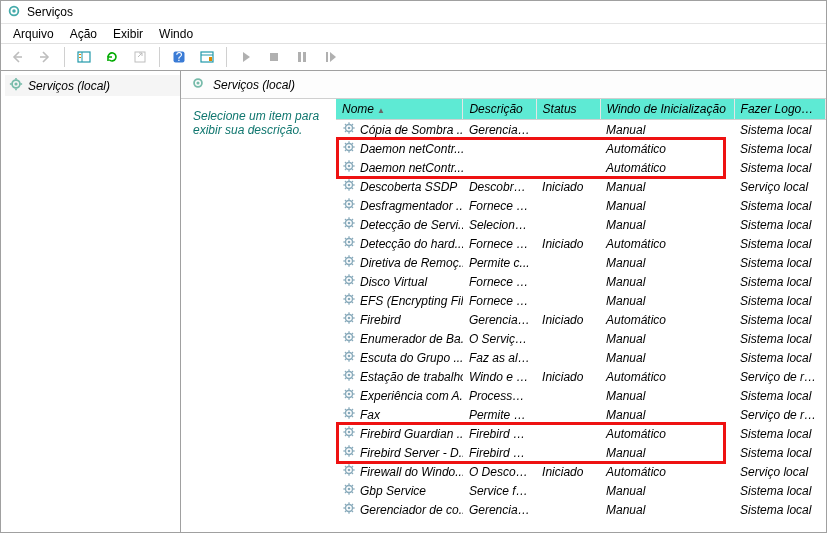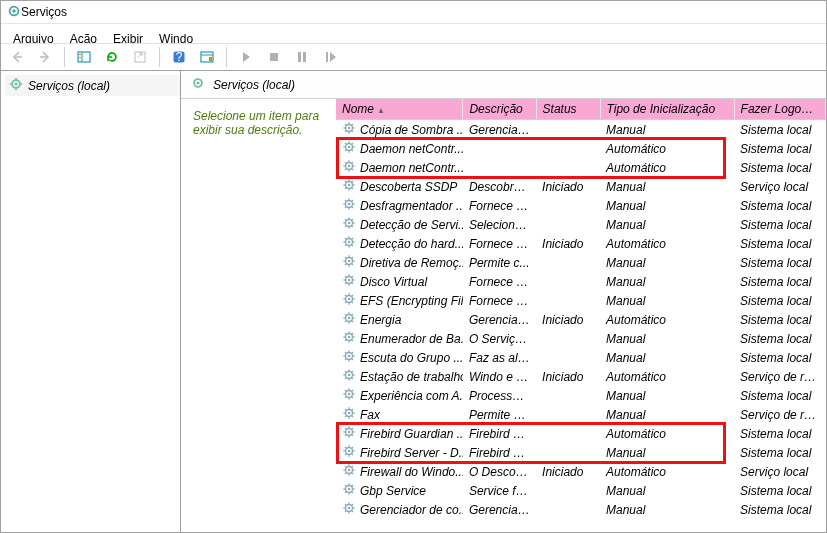--- a/index.html
+++ b/index.html
@@ -1,35 +1,35 @@
 <!DOCTYPE html>
 <html><head>
 <meta charset="utf-8">
 <style>
   * { box-sizing: border-box; margin: 0; padding: 0; font-family: "Segoe UI", Tahoma, sans-serif; font-size: 12px; }
   body { background: #fff; color: #000; width: 827px; height: 533px; overflow: hidden; border: 1px solid #a0a0a0; display: flex; flex-direction: column; }
-  .titlebar { display: flex; align-items: center; height: 22px; padding: 0 6px; background: #fff; color: #000; }
+  .titlebar { display: flex; align-items: center; height: 22px; padding: 0 6px; background: #fff; color: #000; gap: 6px; }
   .titlebar svg { width: 14px; height: 14px; }
-  .menubar { display: flex; align-items: flex-start; height: 20px; padding: 6px 4px; background: #fff; border-top: 1px solid #e5e5e5; }
+  .menubar { display: flex; align-items: center; height: 20px; padding: 0 4px; background: #fff; border-top: 1px solid #e5e5e5; }
   .menubar .menu-item { padding: 2px 8px; cursor: default; }
   .toolbar { display: flex; align-items: center; height: 28px; padding: 0 4px; gap: 4px; border-top: 1px solid #e0e0e0; border-bottom: 1px solid #a0a0a0; background: #fff; }
   .tbtn { width: 24px; height: 24px; display: flex; align-items: center; justify-content: center; border: 1px solid transparent; border-radius: 2px; cursor: default; }
   .tbtn.disabled svg { opacity: .38; }
   .tsep { width: 1px; height: 20px; background: #d0d0d0; margin: 0 3px; }
   .content { flex: 1; display: flex; min-height: 0; font-style: italic; }
   .leftpane { width: 180px; border-right: 1px solid #a0a0a0; padding: 4px 0 0 4px; background: #fff; }
   .tree-node { display: flex; align-items: center; gap: 5px; padding: 2px 4px; }
   .tree-node.sel { background: #f5f5f5; }
   .rightpane { flex: 1; display: flex; flex-direction: column; min-width: 0; }
   .rp-header { height: 28px; display: flex; align-items: center; padding: 0 10px; gap: 8px; border-bottom: 1px solid #d0d0d0; background: #fdfdfd; }
   .rp-body { flex: 1; display: flex; min-height: 0; }
-  .desc-pane { width: 155px; padding: 10px 8px 0 12px; color: #4d7c0f; }
+  .desc-pane { width: 155px; padding: 10px 8px 0 12px; color: #0f766e; }
   .list-pane { flex: 1; min-width: 0; overflow: hidden; position: relative; }
   table { border-collapse: collapse; width: 100%; table-layout: fixed; }
-  thead th { text-align: left; font-weight: 400; padding: 3px 6px; background: #f9a8d4; border-bottom: 1px solid #d0d0d0; border-right: 1px solid #e5e5e5; white-space: nowrap; overflow: hidden; text-overflow: ellipsis; position: sticky; top: 0; }
+  thead th { text-align: left; font-weight: 400; padding: 3px 6px; background: #5eead4; border-bottom: 1px solid #d0d0d0; border-right: 1px solid #e5e5e5; white-space: nowrap; overflow: hidden; text-overflow: ellipsis; position: sticky; top: 0; }
   thead th .sort { font-size: 8px; color: #666; margin-left: 3px; }
   tbody td { padding: 1px 6px; white-space: nowrap; overflow: hidden; text-overflow: ellipsis; height: 19px; }
   .svc-name { display: flex; align-items: center; gap: 4px; }
   .svc-name svg { flex: none; }
   .gear { width: 14px; height: 14px; }
   .hl-box { position: absolute; border: 3px solid #e11; pointer-events: none; }
   .col-name { width: 125px; }
   .col-desc { width: 72px; }
   .col-stat { width: 63px; }
   .col-start { width: 132px; }
@@ -168,21 +168,21 @@
               <col class="col-desc">
               <col class="col-stat">
               <col class="col-start">
               <col class="col-logon">
             </colgroup>
           <thead>
             <tr>
               <th><span>Nome</span><span class="sort">▲</span></th>
               <th>Descrição</th>
               <th>Status</th>
-              <th>Tipo de Inicialização</th>
+              <th>Windo de Inicialização</th>
               <th>Fazer Logon co</th>
             </tr>
           </thead>
           <tbody id="svc-body">
               <tr>
                 <td>
                   <div class="svc-name">
                     <span><svg class="gear" viewBox="0 0 16 16">
                         <circle cx="8" cy="8" r="4" fill="none" stroke="#8ab" stroke-width="1.6"></circle>
                         <circle cx="8" cy="8" r="1.5" fill="#8ab"></circle>
@@ -440,21 +440,21 @@
                           <line x1="8" y1="1.5" x2="8" y2="3.5"></line>
                           <line x1="8" y1="12.5" x2="8" y2="14.5"></line>
                           <line x1="1.5" y1="8" x2="3.5" y2="8"></line>
                           <line x1="12.5" y1="8" x2="14.5" y2="8"></line>
                           <line x1="3.4" y1="3.4" x2="4.8" y2="4.8"></line>
                           <line x1="11.2" y1="11.2" x2="12.6" y2="12.6"></line>
                           <line x1="12.6" y1="3.4" x2="11.2" y2="4.8"></line>
                           <line x1="4.8" y1="11.2" x2="3.4" y2="12.6"></line>
                         </g>
                       </svg></span>
-                    <span>Energia</span>
+                    <span>Firebird</span>
                   </div>
                 </td>
                 <td>Gerencia a...</td>
                 <td>Iniciado</td>
                 <td>Automático</td>
                 <td>Sistema local</td>
               </tr>
               <tr>
                 <td>
                   <div class="svc-name">

